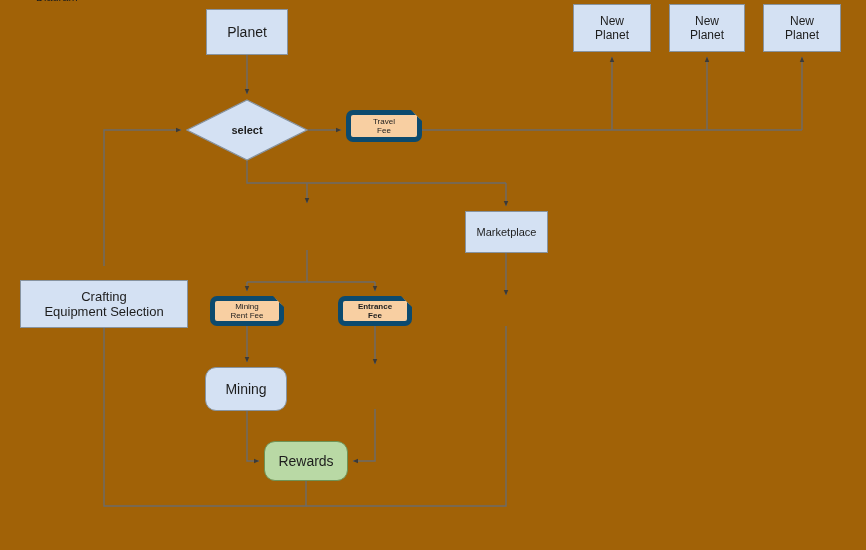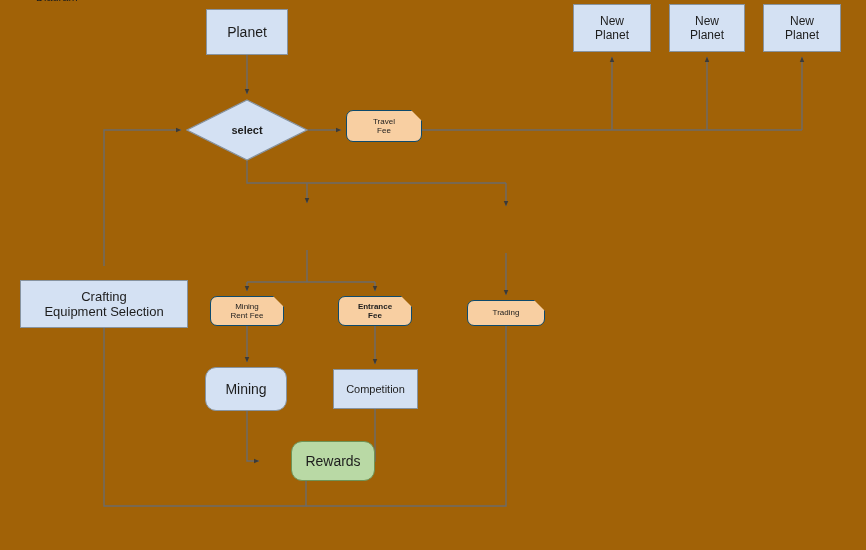--- a/index.html
+++ b/index.html
@@ -41,29 +41,28 @@
     background: #d4e1f3;
     border: 1px solid #87939f;
   }
   .n-round {
     background: #d4e1f3;
     border: 1px solid #87939f;
     border-radius: 11px;
   }
   .n-card {
     background: #f8cfa2;
-    border: 1px solid #0c4a6e;
+    border: 5px solid #0c4a6e;
     border-radius: 7px 0 7px 7px;
     clip-path: polygon(0 0, calc(100% - 11px) 0, 100% 11px, 100% 100%, 0 100%);
   }
   .n-reward {
     background: #b9d9a5;
     border: 1px solid #6f9255;
     border-radius: 11px;
-    margin-left: 27px;
   }
   .n-diamond {
     background: transparent;
     border: none;
   }
   .diamond-shape {
     position: absolute;
     left: 0;
     top: 0;
     width: 100%;
@@ -156,42 +155,39 @@
   <div class="node n-process" style="left:669px; top:4px; width:76px; height:48px; font-size:12px;">
     <span>New
 Planet</span>
   </div>
   <div class="node n-process" style="left:763px; top:4px; width:78px; height:48px; font-size:12px;">
     <span>New
 Planet</span>
   </div>
 
 
+  <div class="node n-process" style="left:465px; top:211px; width:83px; height:42px; font-size:11px;">
+    <span>Marketplace</span>
+  </div>
 
   <div class="node n-card" style="left:210px; top:296px; width:74px; height:30px; font-size:8px;">
     <span>Mining
 Rent Fee</span>
   </div>
 
   <div class="node n-card" style="left:338px; top:296px; width:74px; height:30px; font-size:8px;font-weight:bold;">
     <span>Entrance
 Fee</span>
   </div>
 
-  <div class="node n-card" style="left:467px; top:300px; width:78px; height:26px; font-size:8px;">
-    <span>Trading</span>
-  </div>
 
   <div class="node n-round" style="left:205px; top:367px; width:82px; height:44px; font-size:14px;">
     <span>Mining</span>
   </div>
 
-  <div class="node n-process" style="left:333px; top:369px; width:85px; height:40px; font-size:11px;">
-    <span>Competition</span>
-  </div>
 
   <div class="node n-reward" style="left:264px; top:441px; width:84px; height:40px; font-size:14px;">
     <span>Rewards</span>
   </div>
 
   <div class="node n-process" style="left:20px; top:280px; width:168px; height:48px; font-size:13px;">
     <span>Crafting
 Equipment Selection</span>
   </div>
 

